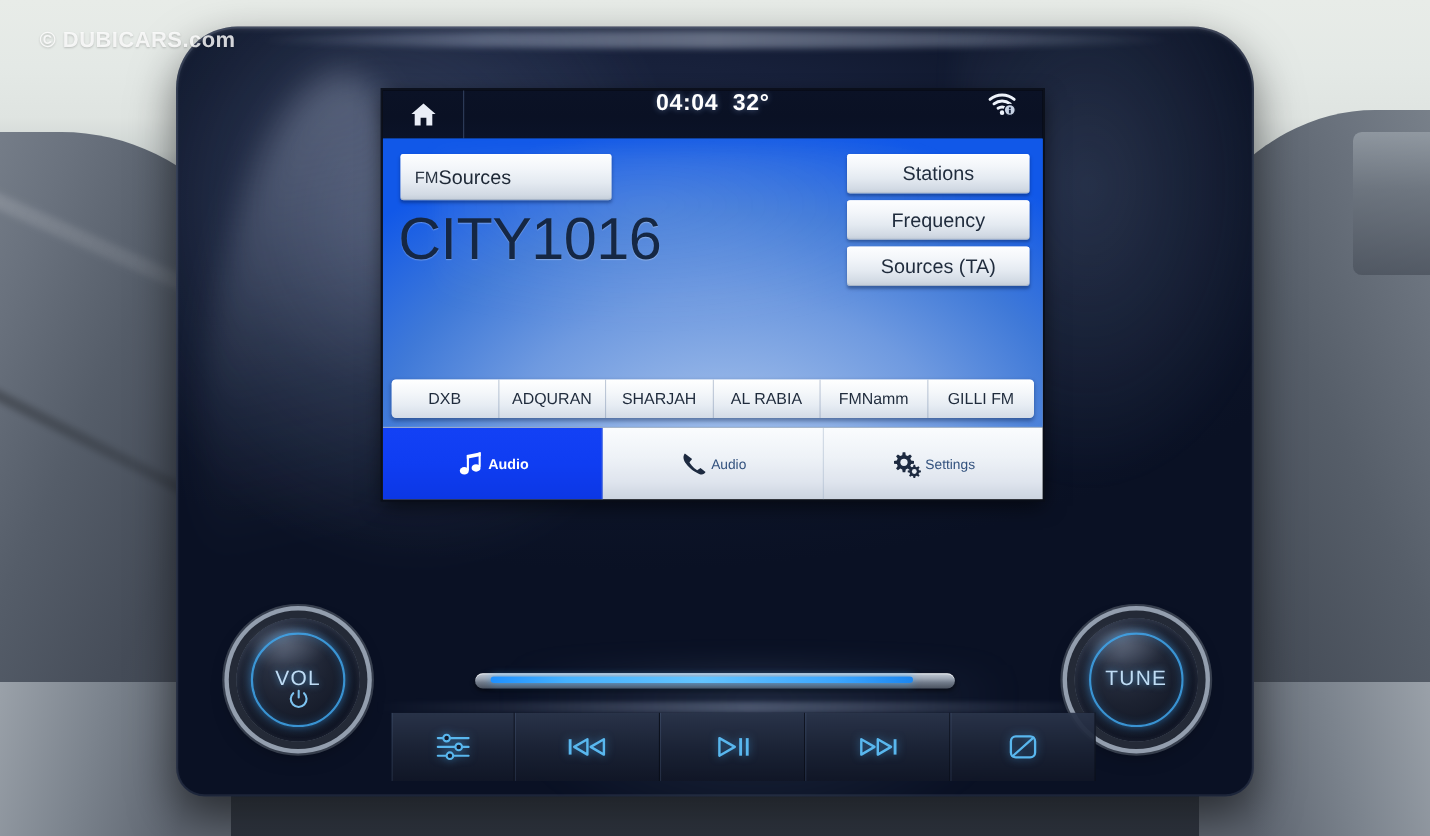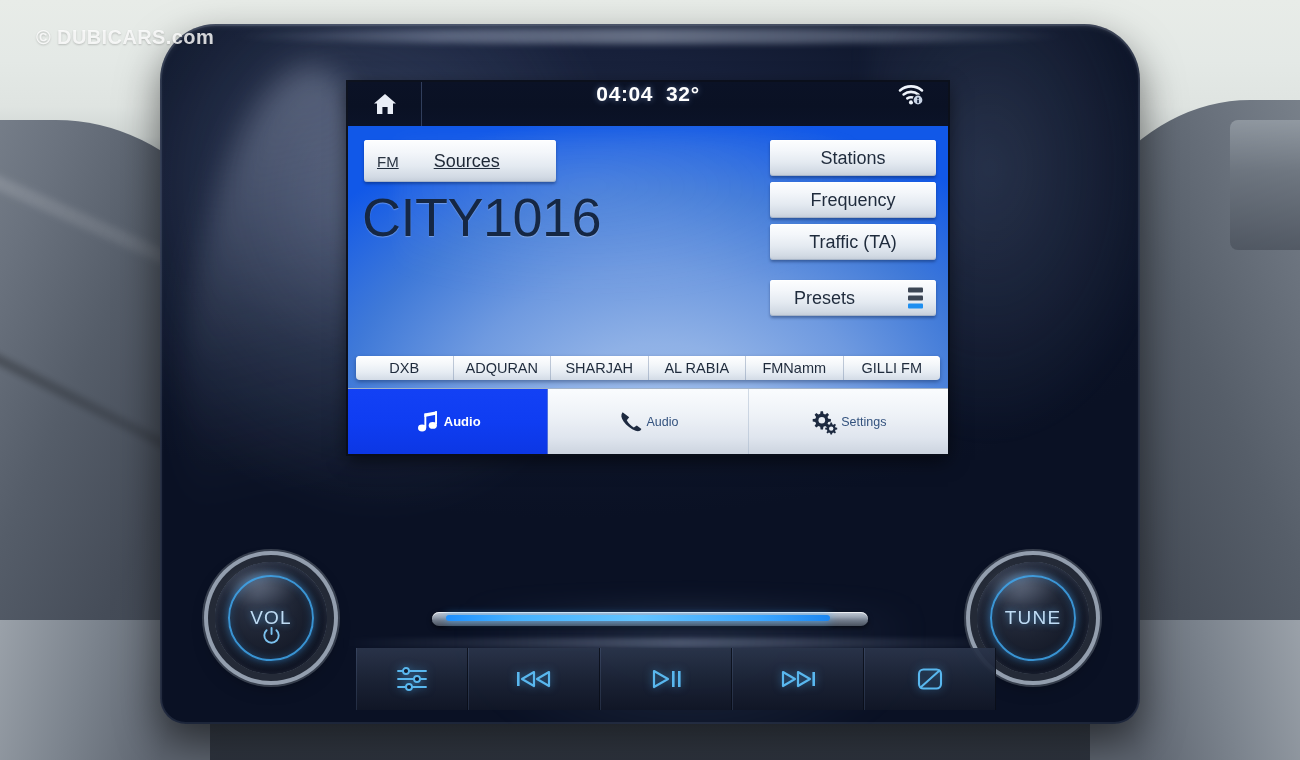--- a/index.html
+++ b/index.html
@@ -156,21 +156,21 @@
     background:linear-gradient(180deg,#fdfeff 0%,#f3f6fa 30%,#e4eaf1 62%,#d2dae4 88%,#c3ccd8 100%);
     border-radius:3px;
     box-shadow:0 2px 3px rgba(0,20,60,.38), inset 0 1px 0 rgba(255,255,255,.95), inset 0 -1px 0 rgba(130,150,180,.45);
     color:#1f2b3c;
     display:flex; align-items:center; justify-content:center;
     cursor:pointer; user-select:none;
   }
 
   .fm-sources{
     position:absolute; left:16px; top:14px; width:192px; height:42px;
-    justify-content:flex-start; padding-left:13px; gap:35px;text-decoration:underline;
+    justify-content:flex-start; padding-left:13px; 
   }
   .fm-lab{ font-size:15px; color:#2a3442; }
   .src-lab{ font-size:18px; color:#1d2735; }
 
   .station-name{
     position:absolute; left:14px; top:60px;
     font-size:54px; color:#152744; letter-spacing:-.5px;
     text-shadow:0 1px 1px rgba(255,255,255,.30);
     font-weight:normal;
   }
@@ -183,21 +183,21 @@
   .btn-presets{ margin-top:14px; position:relative; justify-content:flex-start; padding-left:24px; }
   .preset-glyph{
     position:absolute; right:13px; top:50%; transform:translateY(-50%);
     display:flex; flex-direction:column; gap:3px;
   }
   .preset-glyph i{ display:block; width:15px; height:5px; background:#3c4654; border-radius:1px; }
   .preset-glyph i:last-child{ background:#1e8ff0; }
 
   
   .presetrow{
-    position:absolute; left:8px; right:8px; bottom:8px; height:24px;
+    position:absolute; left:8px; right:8px; bottom:8px; height:35px;
     display:flex;
     background:linear-gradient(180deg,#ffffff 0%,#f4f7fa 34%,#e6ecf3 68%,#d3dbe6 100%);
     border-radius:4px;
     box-shadow:0 2px 4px rgba(0,20,60,.40), inset 0 1px 0 rgba(255,255,255,.95);
     overflow:hidden;
   }
   .presetrow .pitem{
     flex:1; display:flex; align-items:center; justify-content:center;
     font-size:14.5px; color:#1f2b3c; cursor:pointer; user-select:none;
     border-right:1px solid rgba(120,140,170,.45);
@@ -365,29 +365,21 @@
       <div class="station-name">CITY1016</div>
 
       <div class="rightcol">
         <div class="btn">
           <span>Stations</span>
         </div>
         <div class="btn">
           <span>Frequency</span>
         </div>
         <div class="btn">
-          <span>Traffic (TA)</span>
-        </div>
-        <div class="btn btn-presets">
-          <span>Presets</span>
-          <span class="preset-glyph">
-              <i></i>
-              <i></i>
-              <i></i>
-            </span>
+          <span>Sources (TA)</span>
         </div>
       </div>
 
       <div class="presetrow">
         <div class="pitem">
             <span>DXB</span>
           </div>
         <div class="pitem">
             <span>ADQURAN</span>
           </div>

